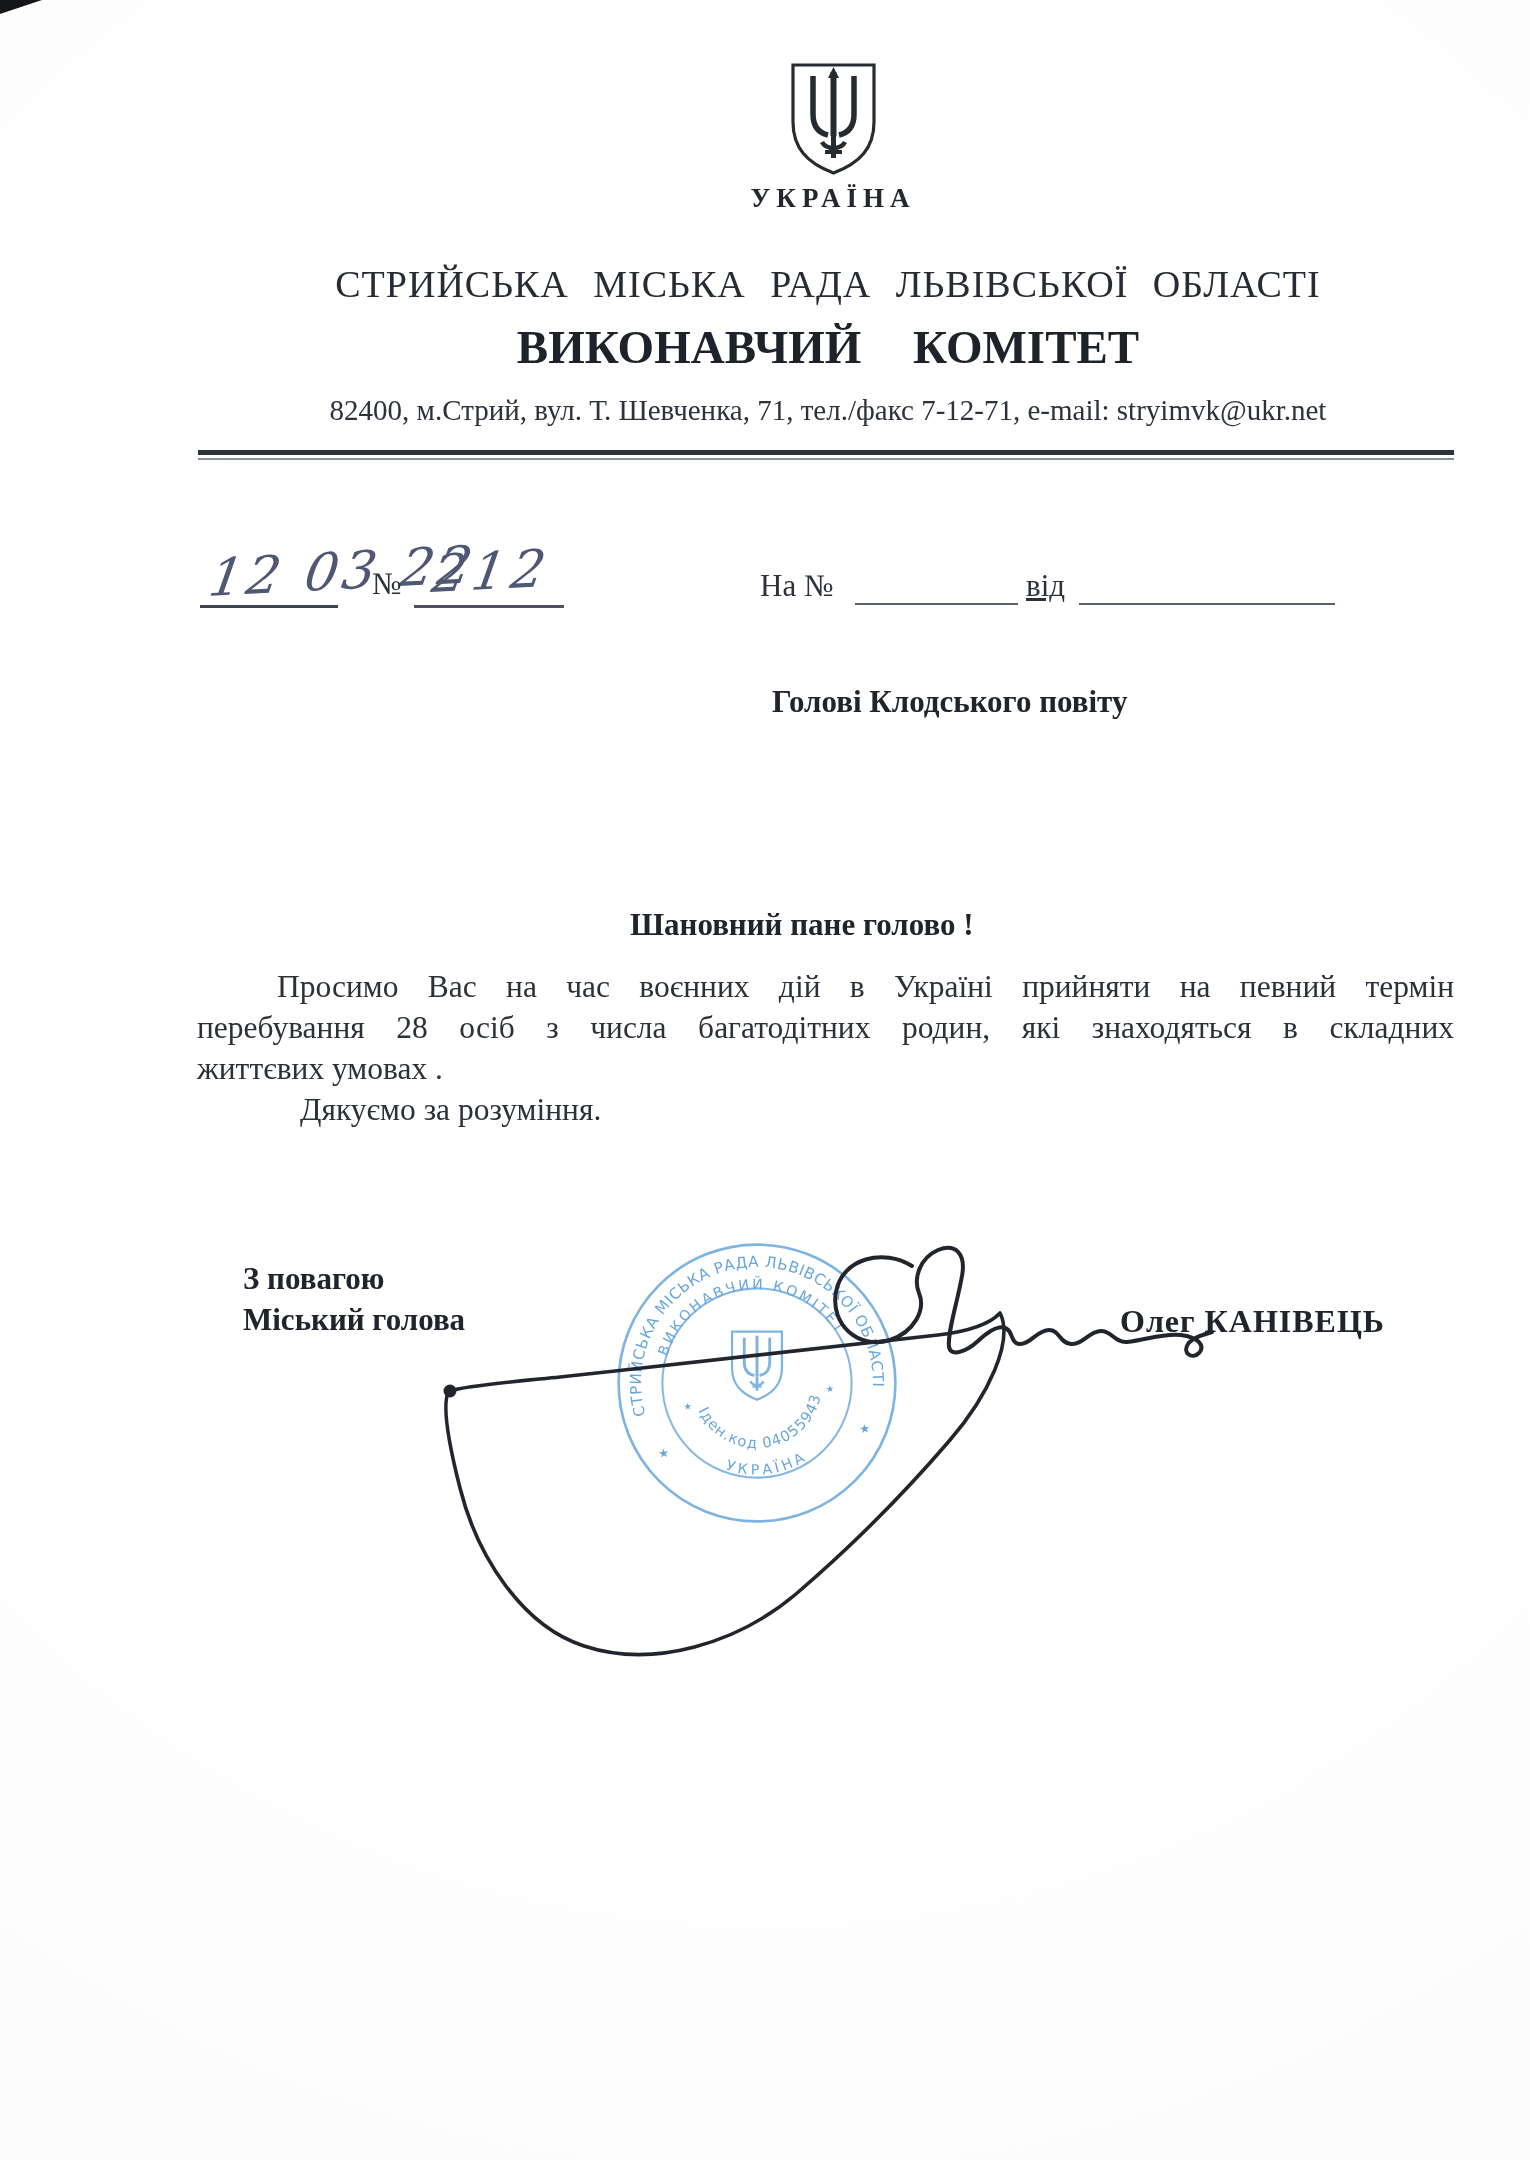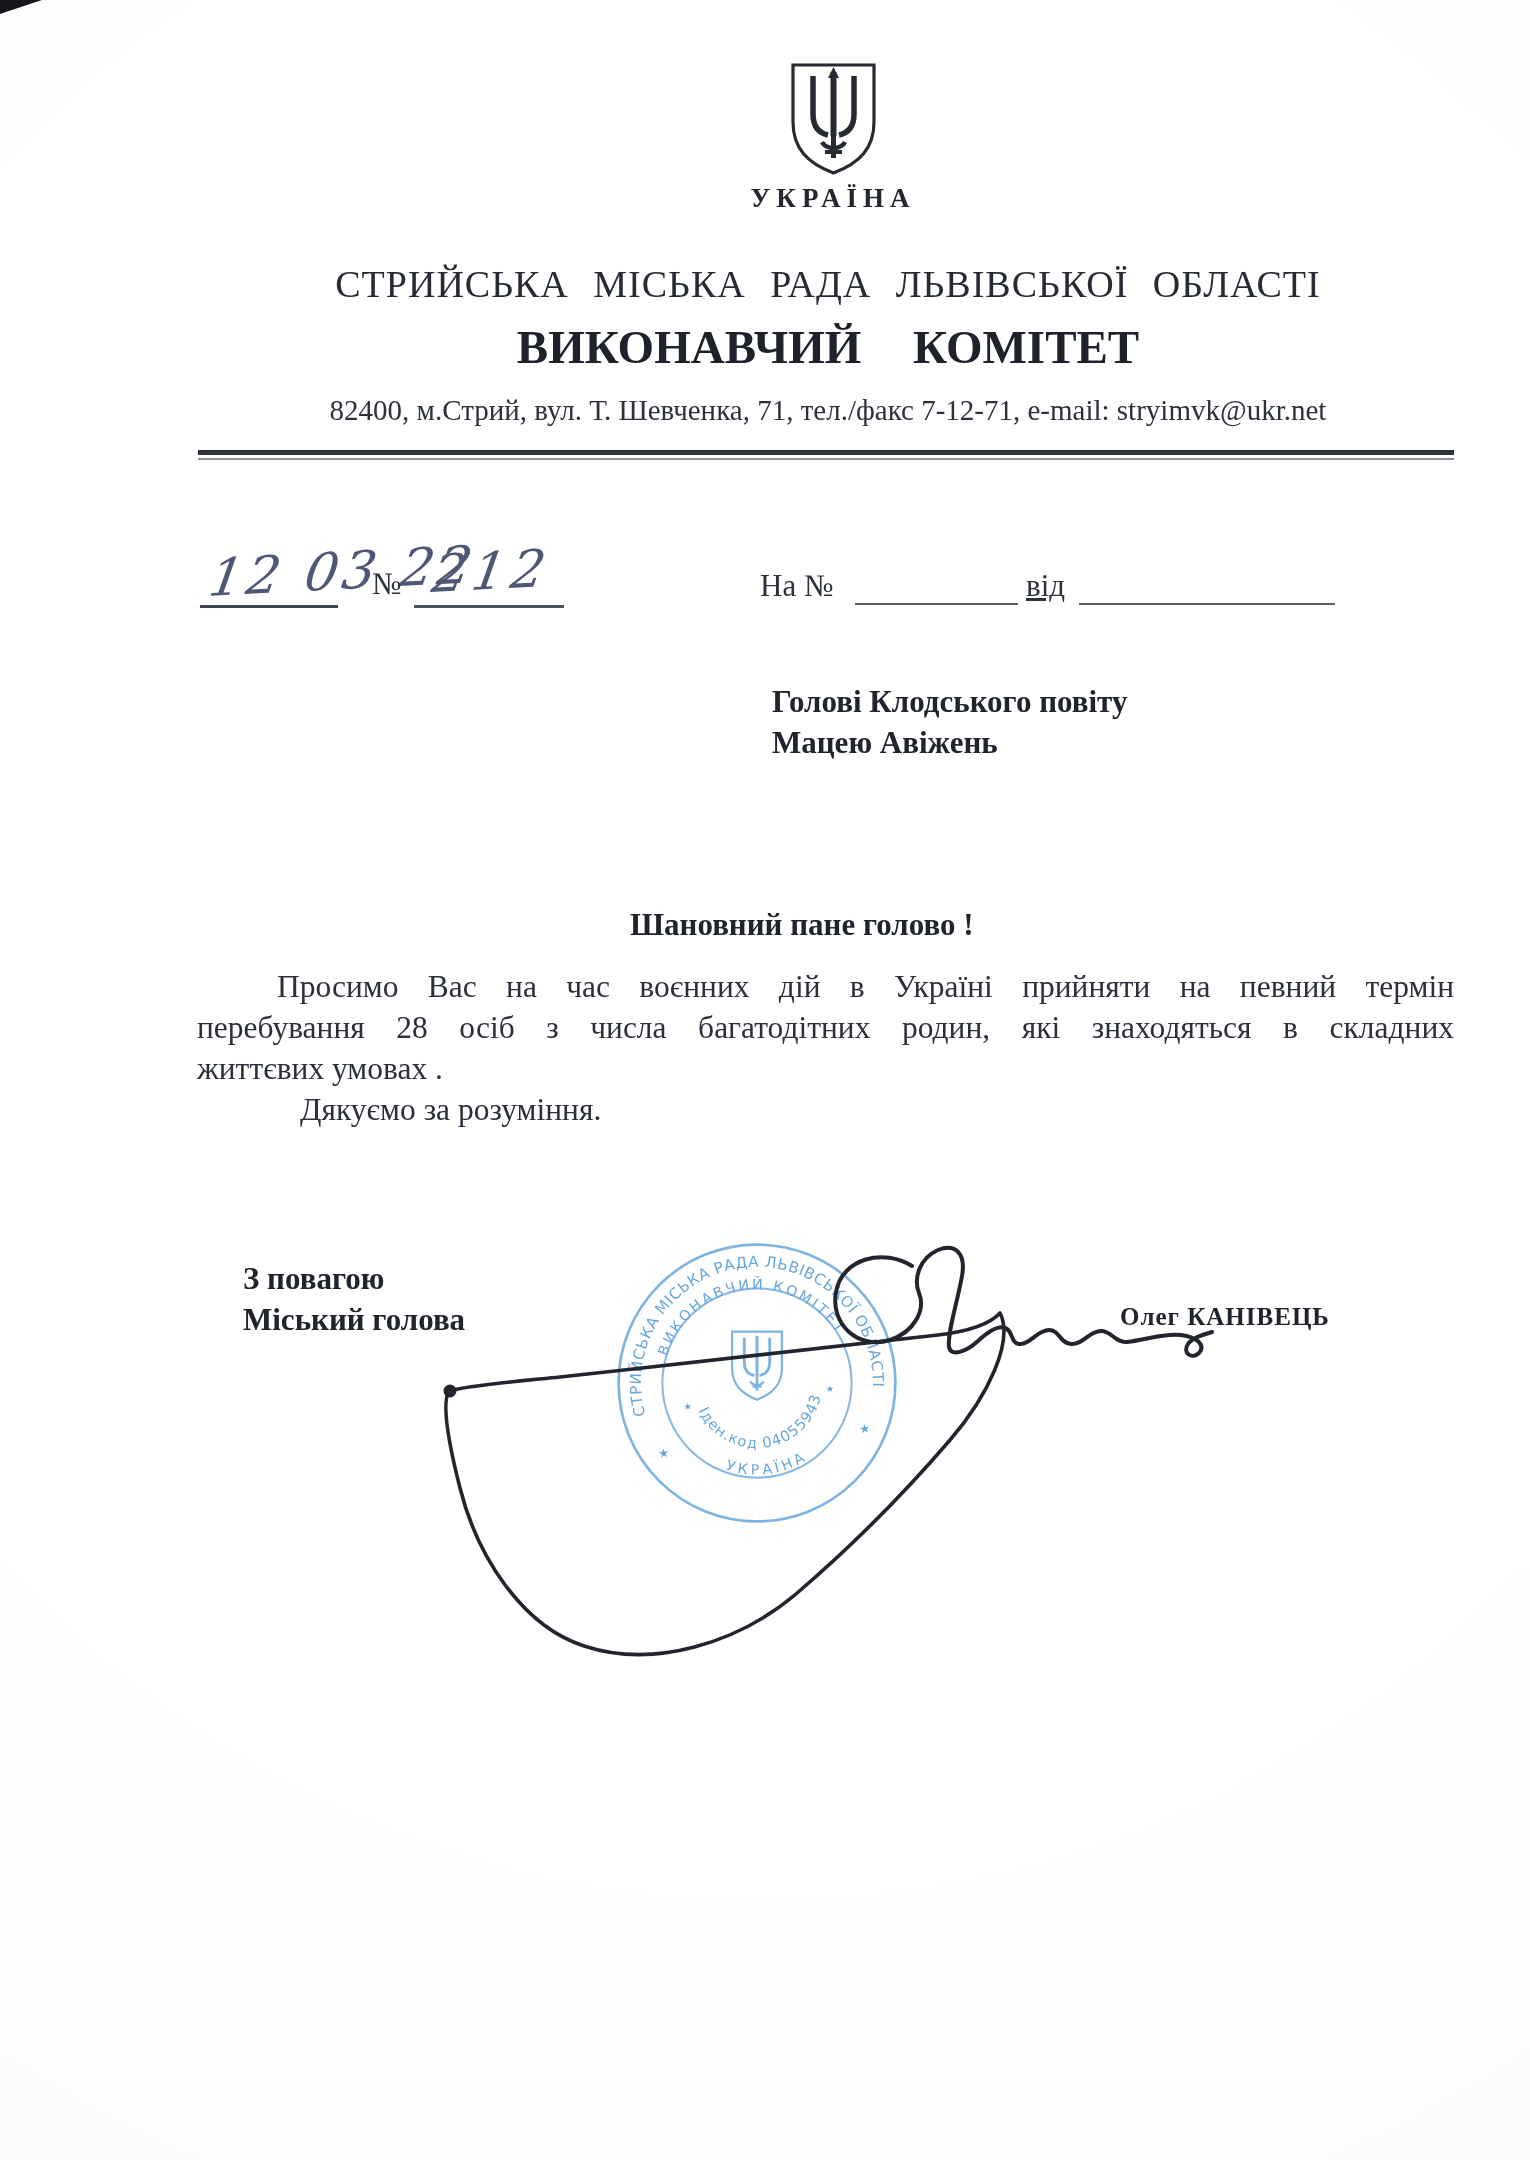--- a/index.html
+++ b/index.html
@@ -53,21 +53,21 @@
   
   .body-block{left:197px;top:966px;width:1257px;font-size:31.5px;
     line-height:41px;color:#2b303b;}
   .jline{text-align:justify;text-align-last:justify;}
   .indent1{padding-left:80px;}
   .indent2{padding-left:103px;}
 
   
   .closing{left:206px;top:1258px;font-size:31px;font-weight:bold;
     line-height:41px;color:#20242d;margin-left:37px;}
-  .sig-name{left:1120px;top:1303px;font-size:25px;font-weight:bold;
+  .sig-name{left:1120px;top:1303px;font-size:32px;font-weight:bold;
     letter-spacing:1px;color:#20242d;}
 
   .stamp-svg{left:612px;top:1238px;width:290px;height:290px;opacity:.92;}
   .signature-svg{left:400px;top:1225px;width:860px;height:475px;}
 </style>
 </head>
 <body>
 
 <div class="page">
 
@@ -96,21 +96,20 @@
   <div class="abs no-sign">№</div>
   <div class="abs hand hand-num">212</div>
   <div class="abs u-num"></div>
   <div class="abs na-no">На №</div>
   <div class="abs u-na"></div>
   <div class="abs vid">від</div>
   <div class="abs u-vid"></div>
 
   <div class="abs recipient">
     <div>Голові Клодського повіту</div>
-    <div>Мацею Авіжень</div>
   </div>
 
   <div class="abs salutation">Шановний пане голово !</div>
 
   <div class="abs body-block">
     <div class="jline indent1">Просимо Вас на час воєнних дій в Україні прийняти на певний термін</div>
     <div class="jline">перебування  28 осіб з числа багатодітних родин, які знаходяться в складних</div>
     <div>життєвих умовах .</div>
     <div class="indent2">Дякуємо за розуміння.</div>
   </div>

